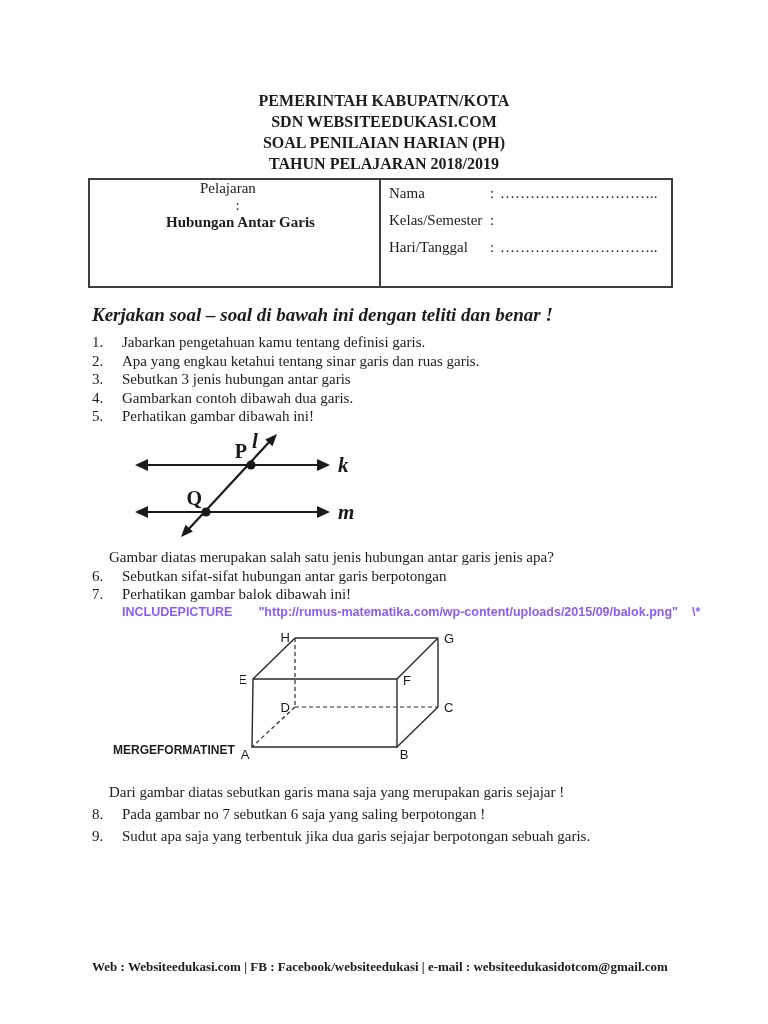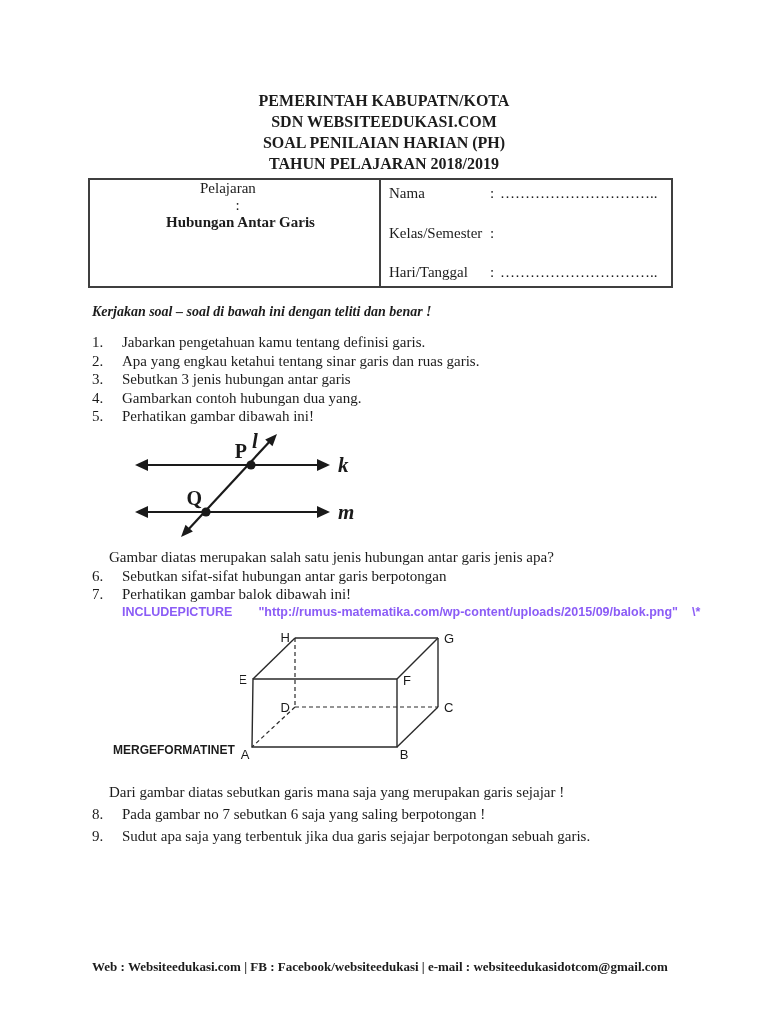--- a/index.html
+++ b/index.html
@@ -9,26 +9,26 @@
     background:#ffffff; color:#1c1c1c;
     font-family:"Liberation Serif", serif; overflow:hidden;
   }
   .header { position:absolute; top:90px; left:0; width:768px; text-align:center;
             font-weight:700; font-size:16px; line-height:21px; }
   .info-table { position:absolute; top:178px; left:88px; width:585px; height:110px;
                 border:2px solid #3f3f3f; display:flex; font-size:15px; }
   .cell-subject { width:291px; border-right:2px solid #3f3f3f; display:flex;
                   align-items:center; padding-left:12px;flex-direction:column; }
   .cell-subject .lbl { width:81px; flex:none; }
-  .cell-fields { flex:1; display:flex; flex-direction:column; justify-content:space-between; padding-left:8px; }
+  .cell-fields { flex:1; display:flex; flex-direction:column; justify-content:flex-start; padding-left:8px; }
   .field-row { display:flex; line-height:27px; }
   .field-row .lbl { width:101px; flex:none; }
   .sep { width:10px; flex:none; }
   .bold { font-weight:700; }
-  .instruction { position:absolute; top:304px; left:92px; font-size:14px;
+  .instruction { position:absolute; top:304px; left:92px; font-size:19px;
                  font-weight:700; font-style:italic; }
   .questions { position:absolute; top:333px; left:92px; width:612px; font-size:15px; }
   .q-row { display:flex; line-height:18.6px; }
   .q-num { width:30px; flex:none; }
   .q-text { flex:1; }
   .q-followup { margin-left:17px; line-height:18.6px; }
   .fig1 { margin:2px 0 0 38px; height:116px; }
   .fieldcode { margin-left:30px; font-family:"Liberation Sans", sans-serif;
                font-weight:700; font-size:12.5px; line-height:17px; color:#8b5cf6;
                white-space:nowrap; }
@@ -100,21 +100,21 @@
     <div class="q-row">
       <span class="q-num">2.</span>
       <span class="q-text">Apa yang engkau ketahui tentang sinar garis dan ruas garis.</span>
     </div>
     <div class="q-row">
       <span class="q-num">3.</span>
       <span class="q-text">Sebutkan 3 jenis hubungan antar garis</span>
     </div>
     <div class="q-row">
       <span class="q-num">4.</span>
-      <span class="q-text">Gambarkan contoh hubungan dua yang.</span>
+      <span class="q-text">Gambarkan contoh dibawah dua garis.</span>
     </div>
     <div class="q-row">
       <span class="q-num">5.</span>
       <span class="q-text">Perhatikan gambar dibawah ini!</span>
     </div>
 
     
     <svg class="fig1" width="230" height="116" viewBox="0 0 230 116">
 
       <line class="ln" x1="14" y1="37" x2="191" y2="37"></line>

